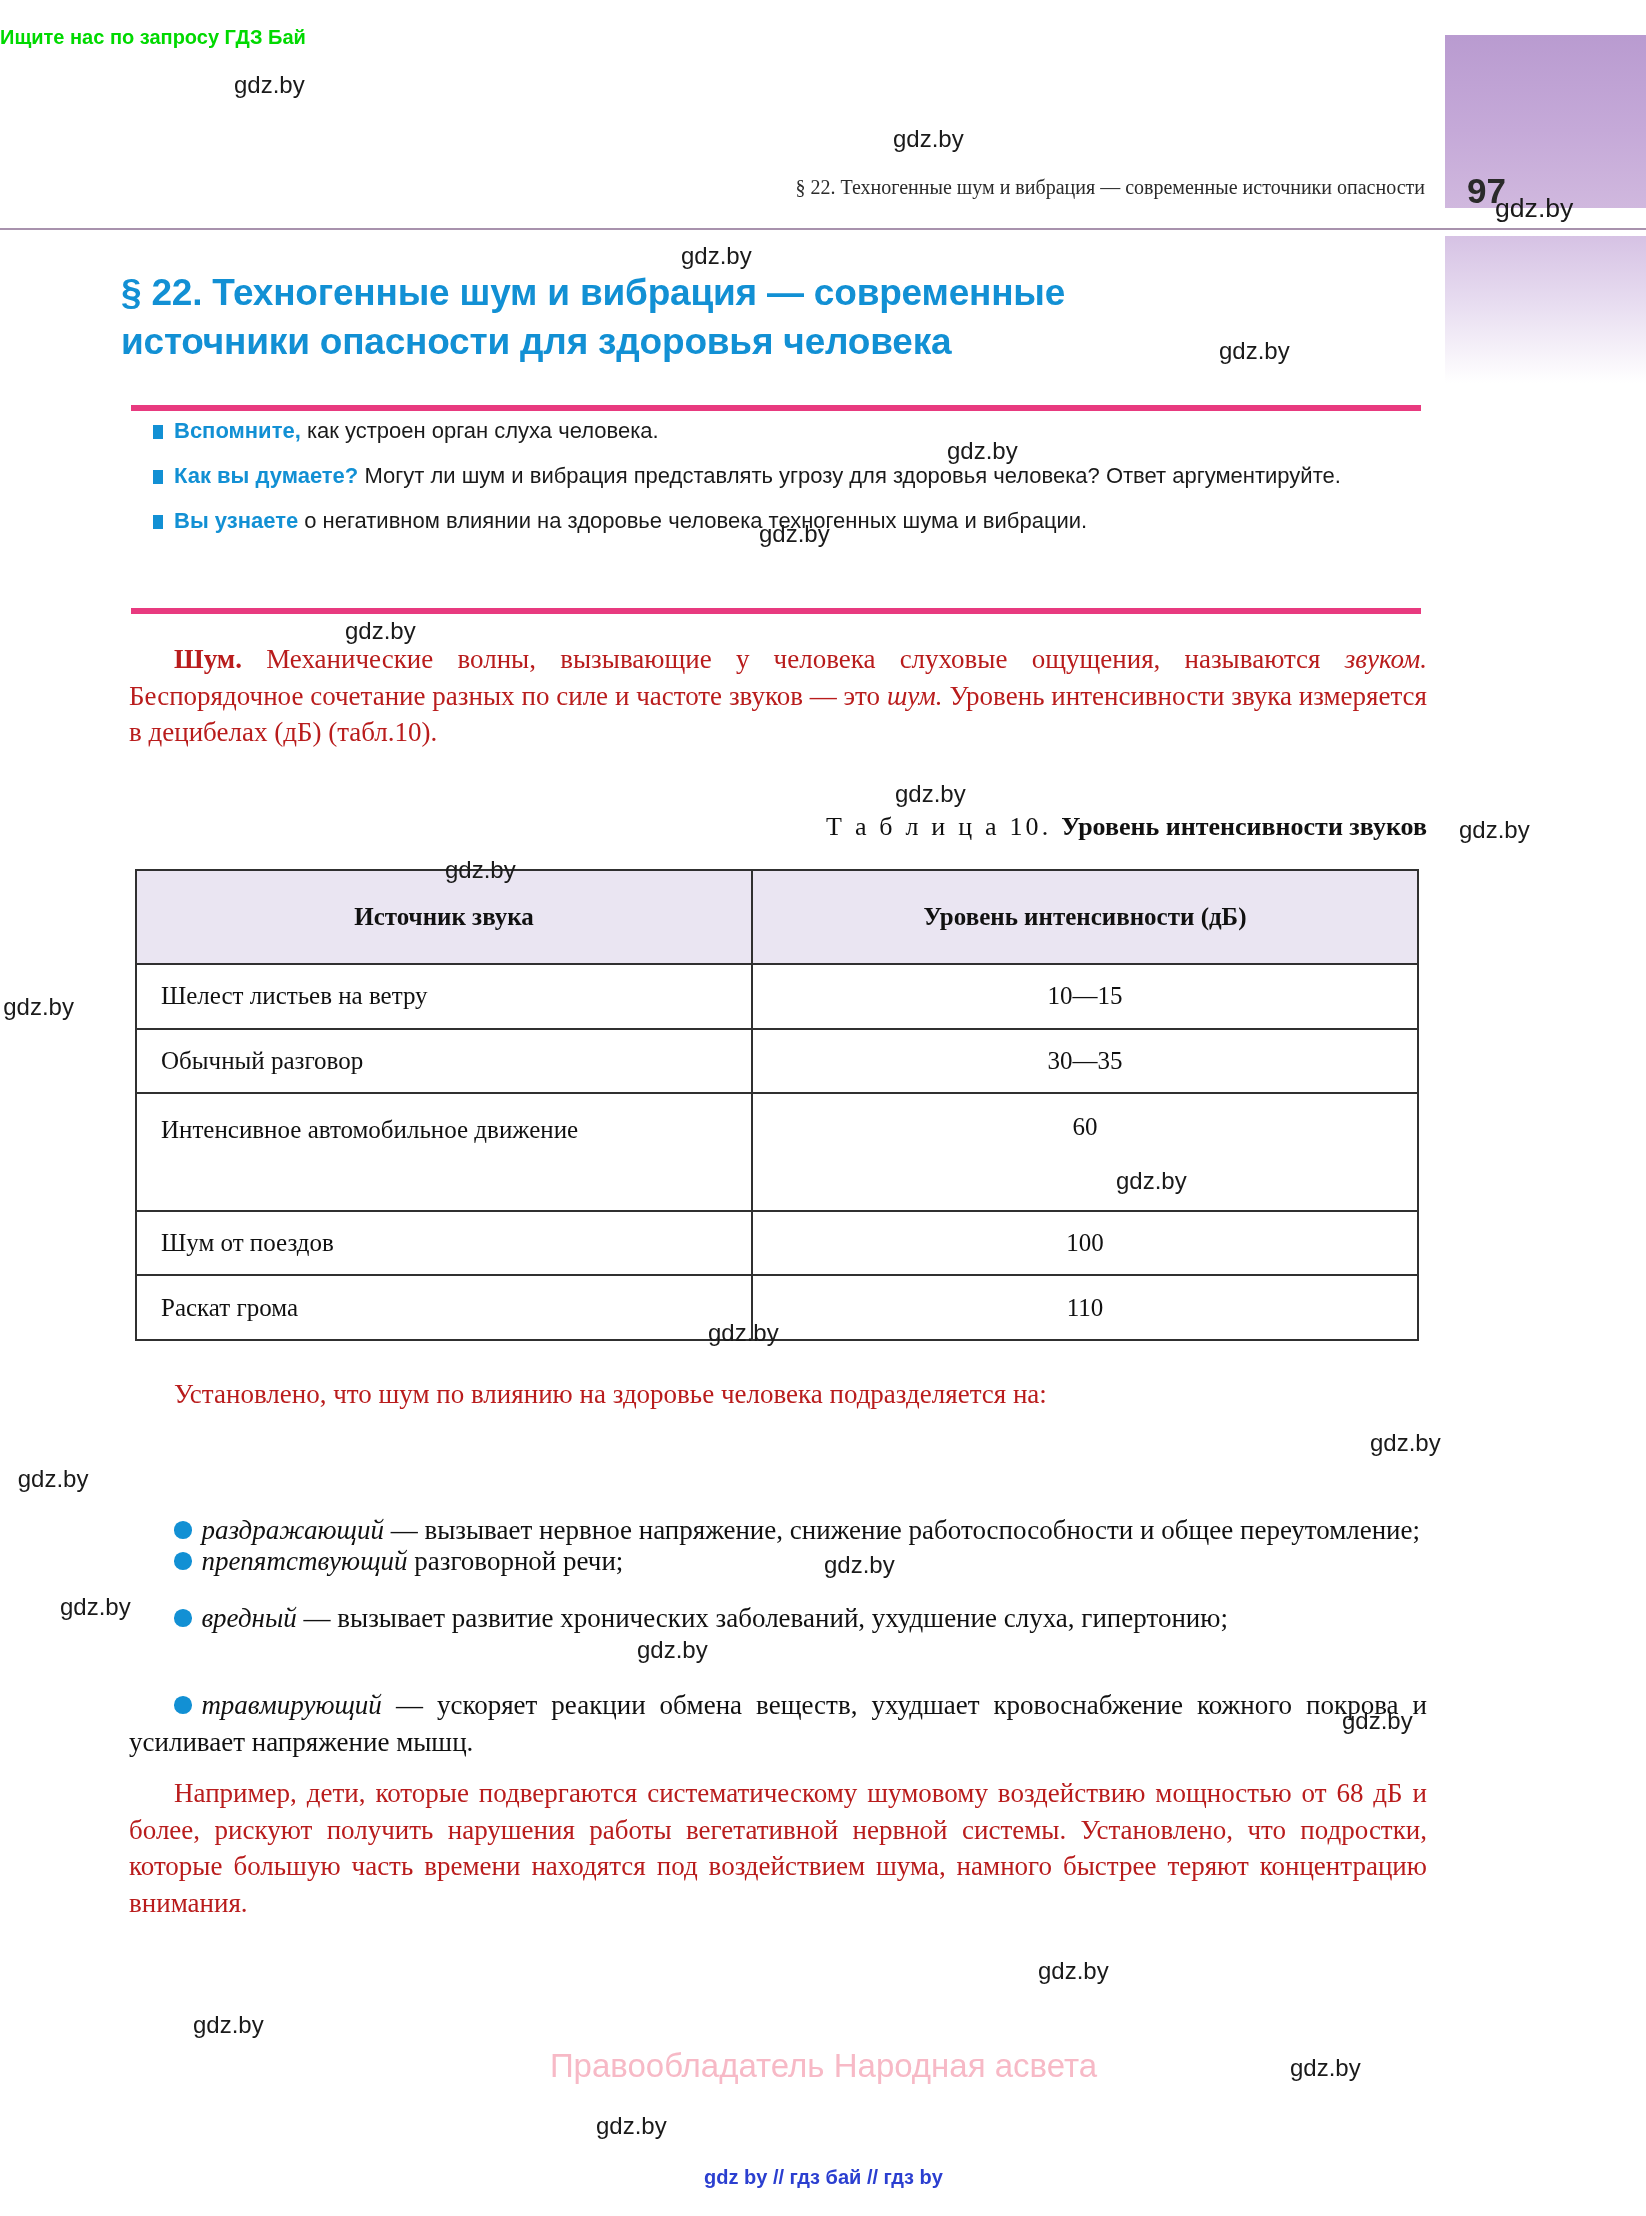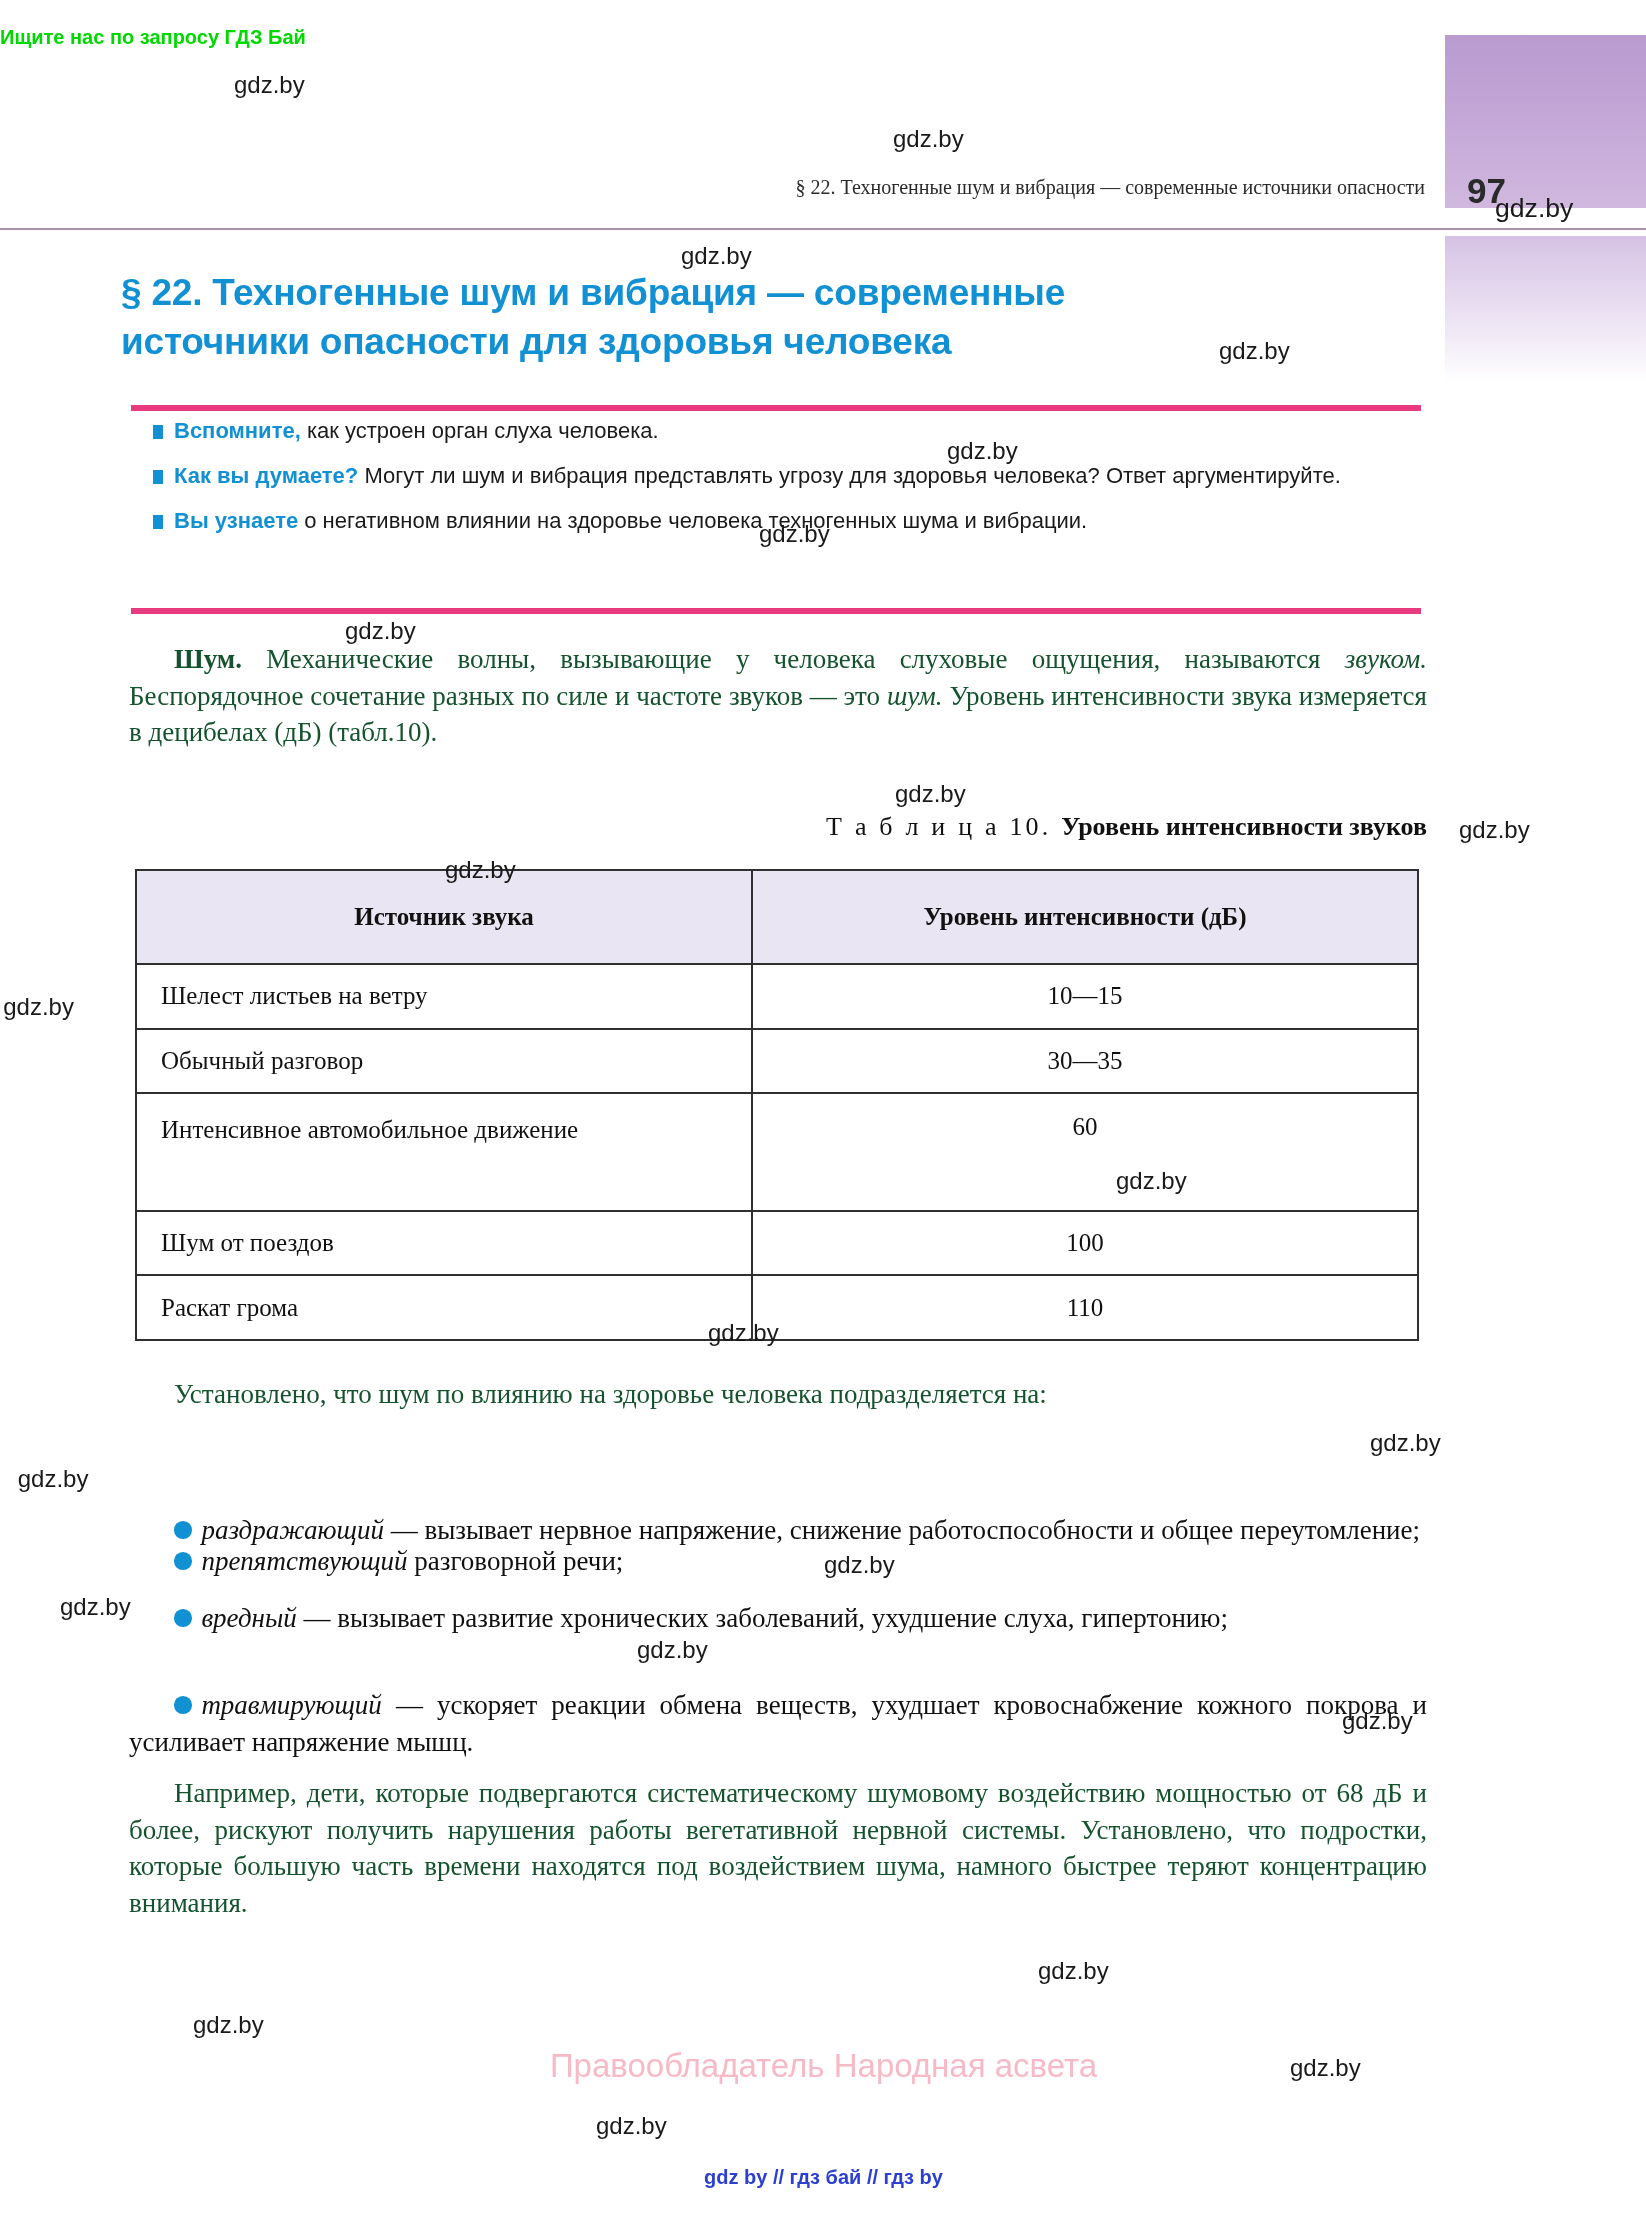--- a/index.html
+++ b/index.html
@@ -121,21 +121,21 @@
   }
   .intro b{ color:#1290d4; font-weight:bold; }
 
   
   .body-p{
     position:absolute;
     left:129px; width:1298px;
     font-family:"Liberation Serif", serif;
     font-size:27px;
     line-height:1.36;
-    color:#14532d;
+    color:#b91c1c;
     text-align:justify;
     z-index:20;
   }
   .body-p i{ font-style:italic; }
   .body-p b{ font-weight:bold; }
 
   .p-shum{ top:641px; }
   .p-shum::first-line{ }
 
   .tbl-caption{

